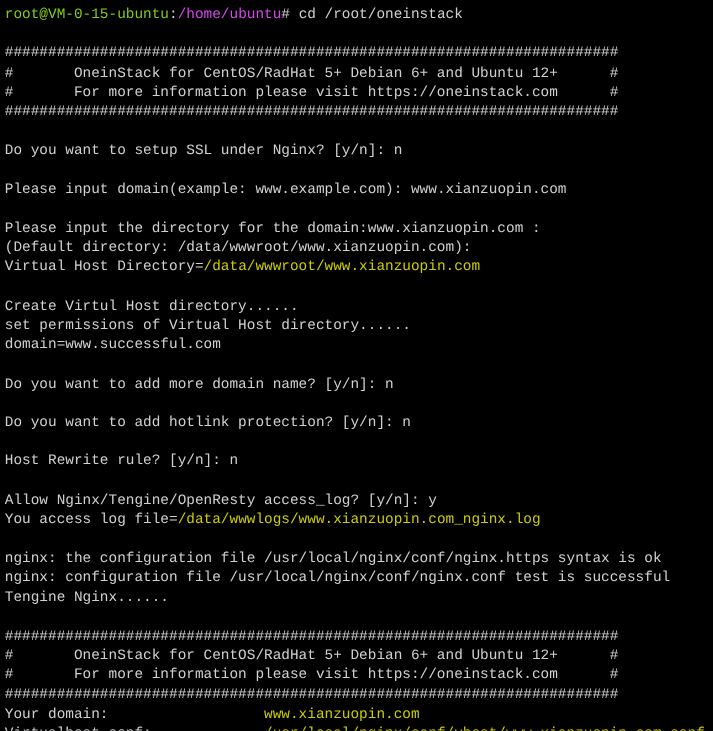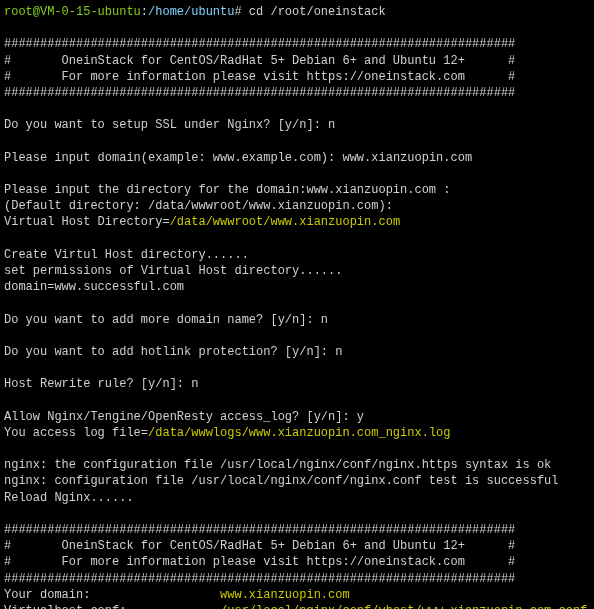--- a/index.html
+++ b/index.html
@@ -8,21 +8,21 @@
       font-family: "Courier New", monospace;
       font-size: 12px;
       line-height: 1.35;
       padding: 4px;
       width: 594px;
       height: 609px;
       overflow: hidden;
     }
     .white { color: #d0d0d0; }
     .red { color: #84cc16; }
-    .cyan { color: #7dd3fc; margin-top: 41px; }
+    .cyan { color: #d946ef; margin-top: 41px; }
     .yellow { color: #cc0; font-family: Liberation Mono, monospace; }
     pre { font-family: inherit; white-space: pre-wrap; }
   </style>
 </head>
 <body>
 
 <pre><span class="red">root@VM-0-15-ubuntu</span><span class="white">:</span><span class="cyan">/home/ubuntu</span><span class="white"># </span><span class="white">cd /root/oneinstack</span>
 
 <span class="white">#######################################################################</span>
 <span class="white">#       OneinStack for CentOS/RadHat 5+ Debian 6+ and Ubuntu 12+      #</span>
@@ -45,21 +45,21 @@
 
 <span class="white">Do you want to add hotlink protection? [y/n]: </span><span class="white">n</span>
 
 <span class="white">Host Rewrite rule? [y/n]: </span><span class="white">n</span>
 
 <span class="white">Allow Nginx/Tengine/OpenResty access_log? [y/n]: </span><span class="white">y</span>
 <span class="white">You access log file=</span><span class="yellow">/data/wwwlogs/www.xianzuopin.com_nginx.log</span>
 
 <span class="white">nginx: the configuration file /usr/local/nginx/conf/nginx.https syntax is ok</span>
 <span class="white">nginx: configuration file /usr/local/nginx/conf/nginx.conf test is successful</span>
-<span class="white">Reload Nginx......</span>
+<span class="white">Tengine Nginx......</span>
 
 <span class="white">#######################################################################</span>
 <span class="white">#       OneinStack for CentOS/RadHat 5+ Debian 6+ and Ubuntu 12+      #</span>
 <span class="white">#       For more information please visit https://oneinstack.com      #</span>
 <span class="white">#######################################################################</span>
 <span class="white">Your domain:                  </span><span class="yellow">www.xianzuopin.com</span>
 <span class="white">Virtualhost conf:             </span><span class="yellow">/usr/local/nginx/conf/vhost/www.xianzuopin.com.conf</span>
 
 </pre>
 

